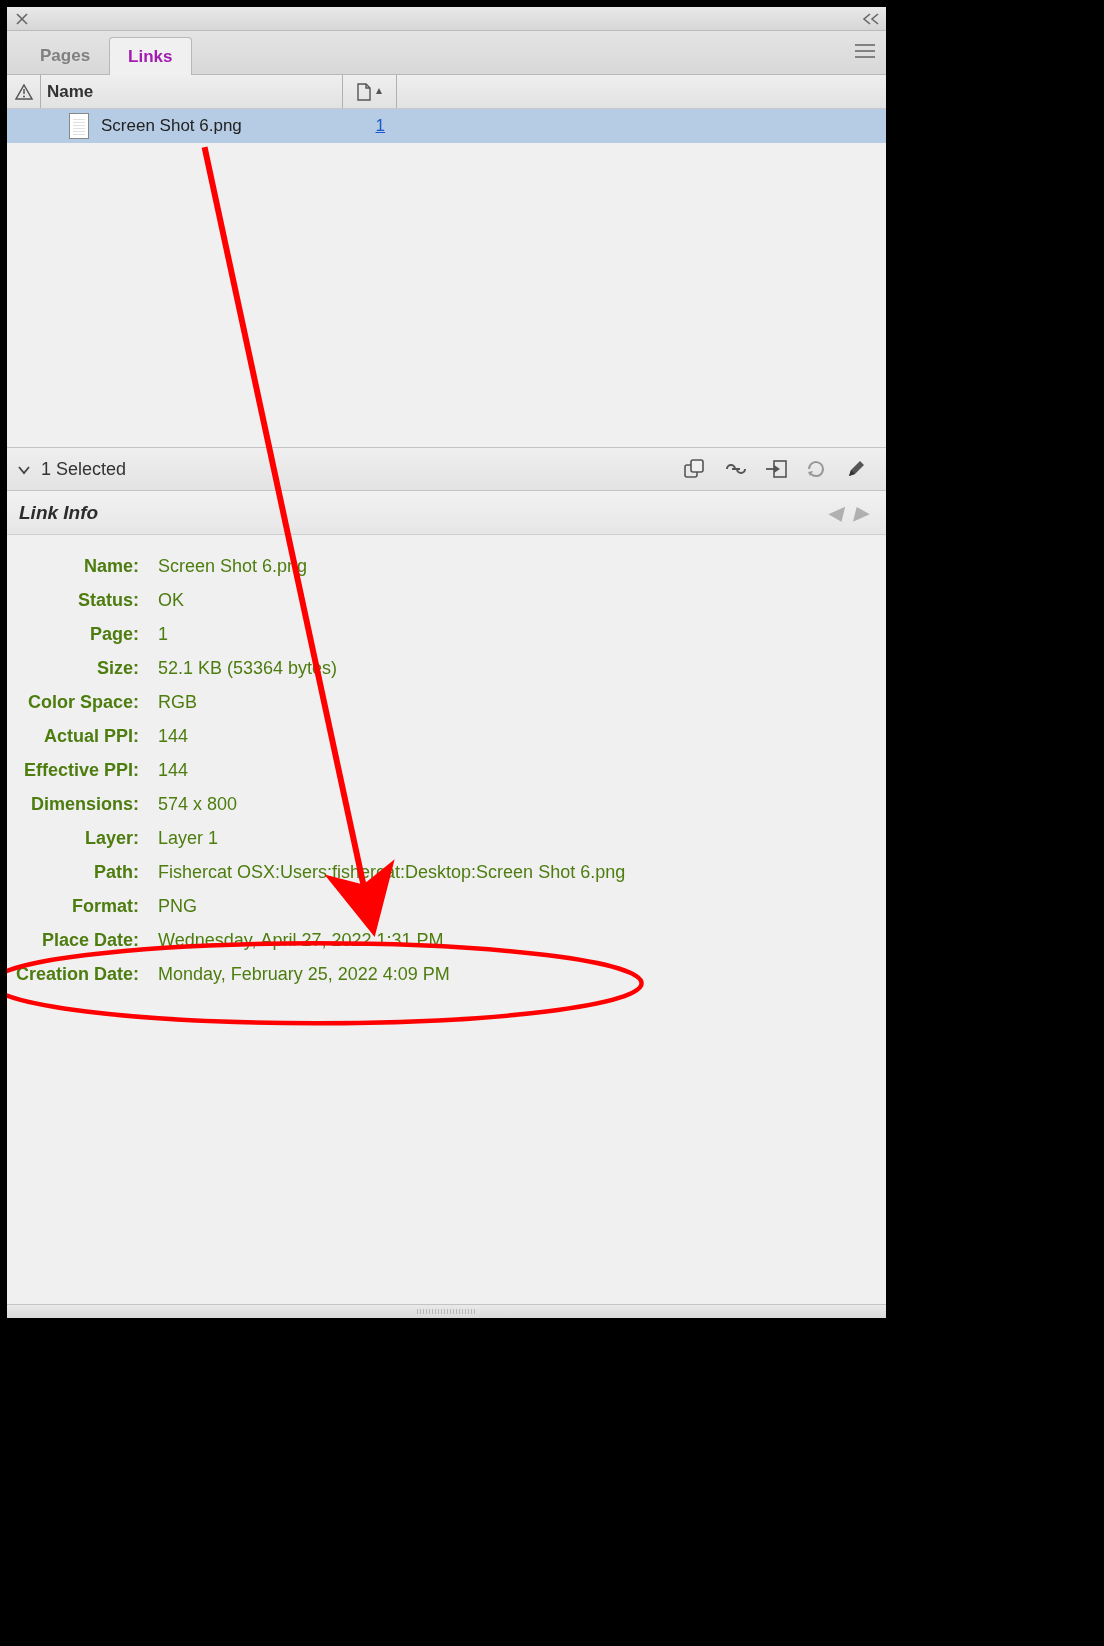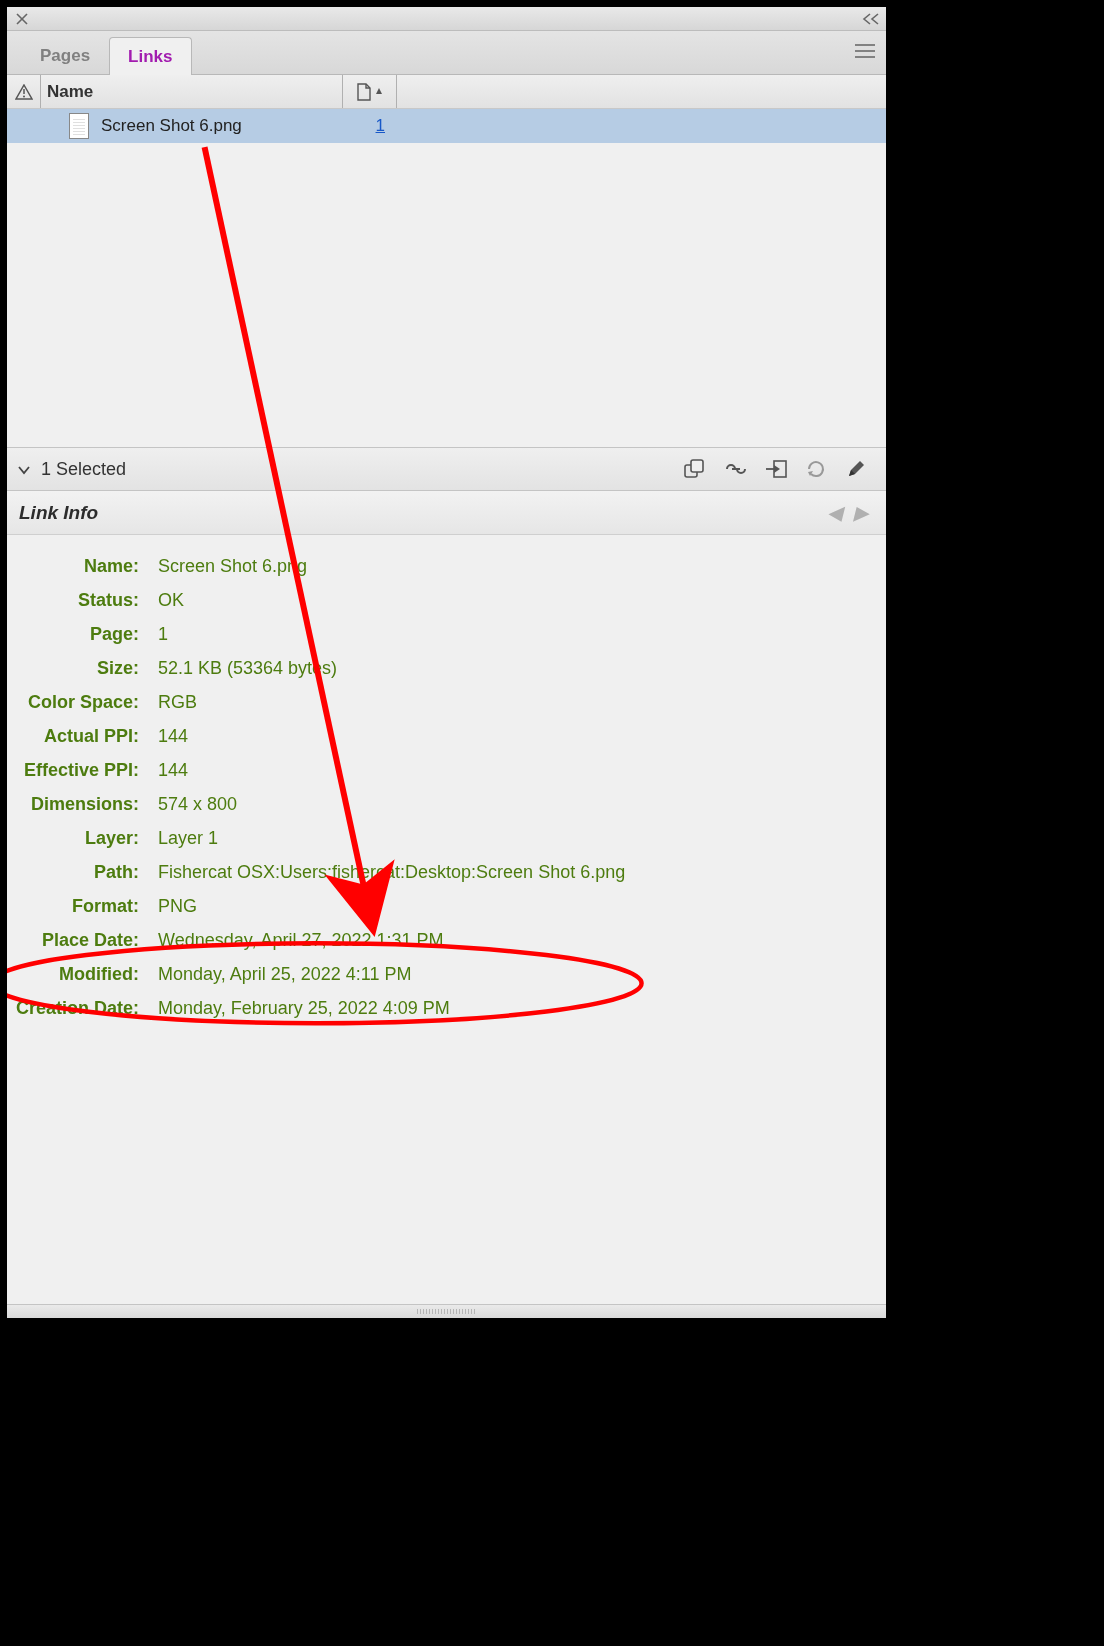--- a/index.html
+++ b/index.html
@@ -332,24 +332,20 @@
       </div>
     <div class="detail-row">
         <div class="lbl">Format:</div>
         <div class="val">PNG</div>
       </div>
     <div class="detail-row">
         <div class="lbl">Place Date:</div>
         <div class="val">Wednesday, April 27, 2022 1:31 PM</div>
       </div>
     <div class="detail-row">
-        <div class="lbl">Modified:</div>
-        <div class="val">Monday, April 25, 2022 4:11 PM</div>
-      </div>
-    <div class="detail-row">
         <div class="lbl">Creation Date:</div>
         <div class="val">Monday, February 25, 2022 4:09 PM</div>
       </div>
   </div>
 
   <div class="grip"></div>
 
   <svg class="anno" viewBox="0 0 881 1313">
     <defs>
       <marker id="ah" markerWidth="14" markerHeight="14" refX="10" refY="6" orient="auto">

